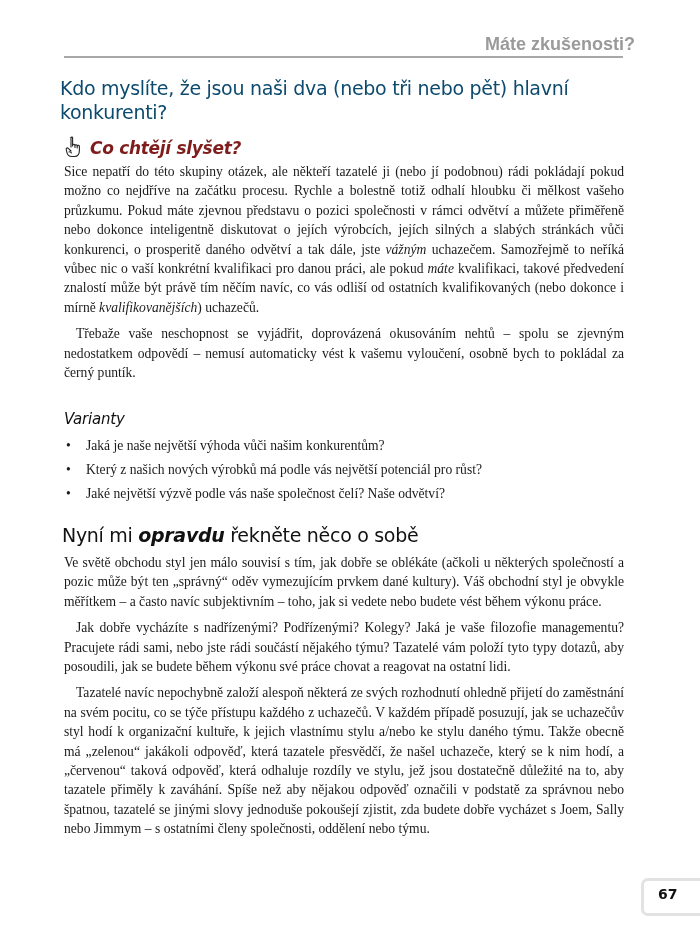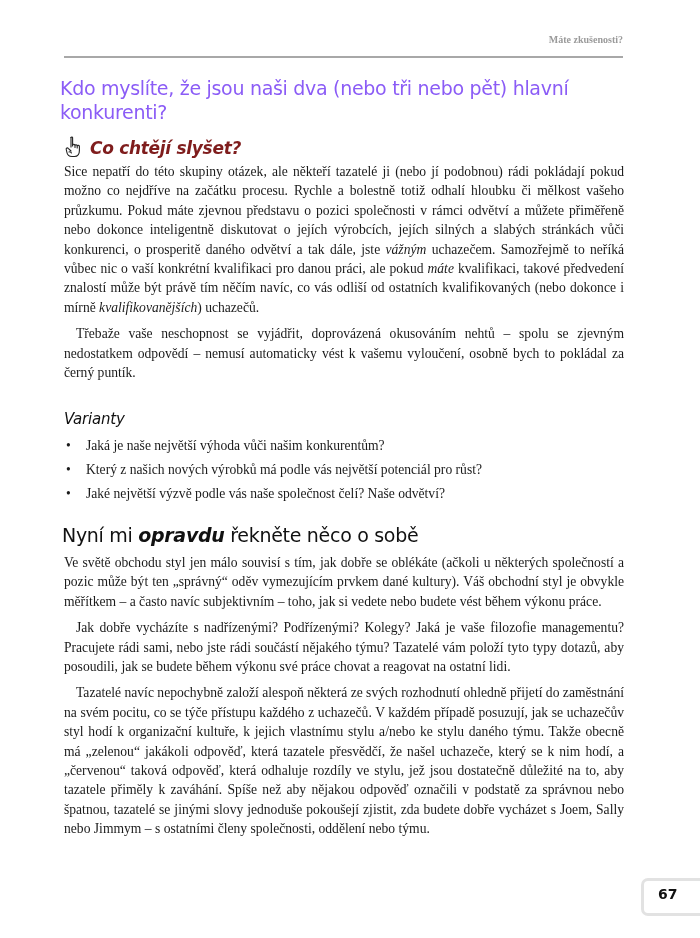--- a/index.html
+++ b/index.html
@@ -1,32 +1,32 @@
 <!DOCTYPE html>
 <html><head>
   <meta charset="utf-8">
   <style>
     html, body { margin: 0; padding: 0; background: #ffffff; }
     body { width: 700px; height: 938px; position: relative; overflow: hidden; }
     .page { position: absolute; left: 0; top: 0; width: 700px; height: 938px; background: #fff; }
     .running-head {
-      position: absolute; right: 77px; top: 34px;
-      font-family: Liberation Serif, serif; font-weight: bold;
-      font-size: 10px; color: #9a9a9a;
+      position: absolute; right: 65px; top: 34px;
+      font-family: Liberation Sans, sans-serif; font-weight: bold;
+      font-size: 18px; color: #9a9a9a;
     }
     .head-rule {
       position: absolute; left: 64px; top: 56px; width: 559px; height: 2px; background: #a8a8a8;
     }
     .content {
       position: absolute; left: 64px; top: 76px; width: 560px;
       font-family: "Liberation Serif", serif; font-size: 13.6px; line-height: 19.4px; color: #1a1a1a;
     }
     h1.q {
       font-family: "DejaVu Sans", sans-serif; font-weight: normal;
-      font-size: 19px; line-height: 24px; margin: 0 0 8px -4px; color: #8b5cf6; letter-spacing: -0.3px;
+      font-size: 19px; line-height: 24px; margin: 0 0 8px -4px; color: #0c4a6e; letter-spacing: -0.3px;
     }
     .hint { display: flex; align-items: flex-end; margin: 0 0 4px 0; height: 26px; }
     .hint .icon { width: 18px; height: 22px; margin-right: 8px; }
     .hint .label {
       font-family: "DejaVu Sans", sans-serif; font-style: italic; font-weight: bold;
       font-size: 17px; color: #7f1d1d; letter-spacing: -0.3px;
     }
     p { margin: 0 0 7px 0; text-align: justify; }
     p.indent { text-indent: 12px; }
     h3.var {

